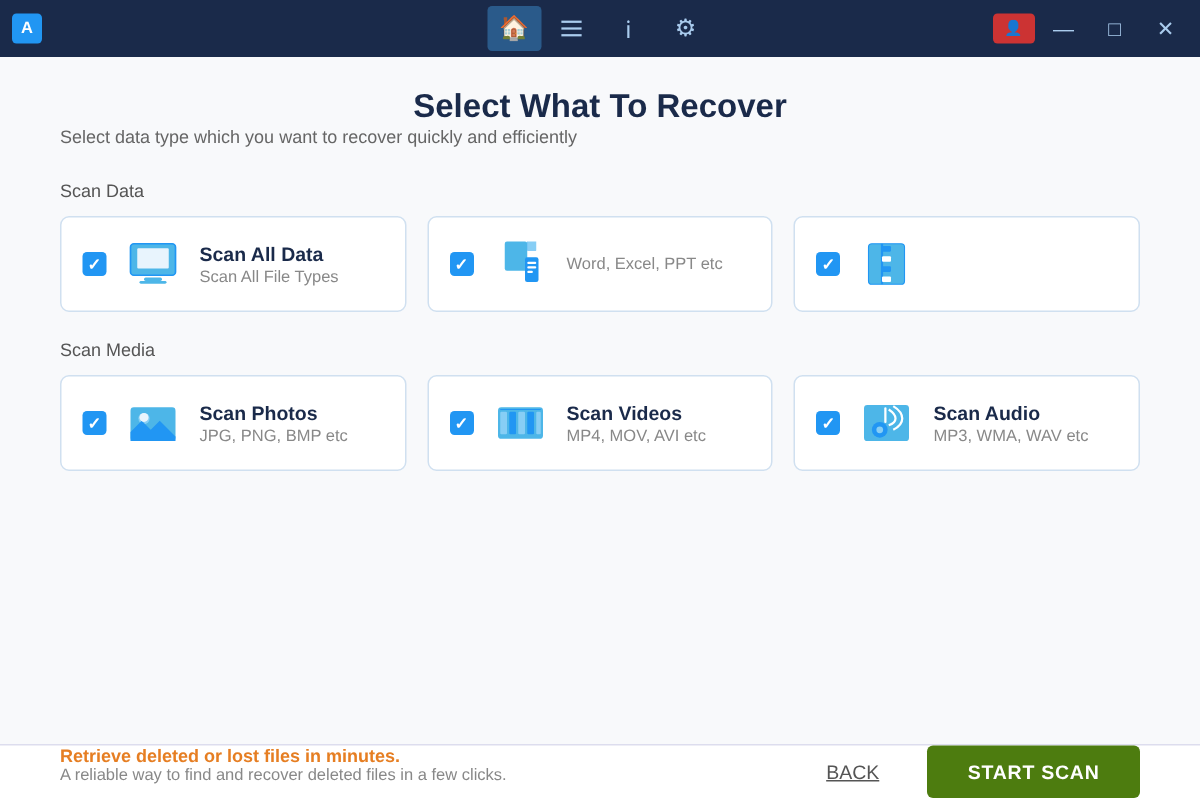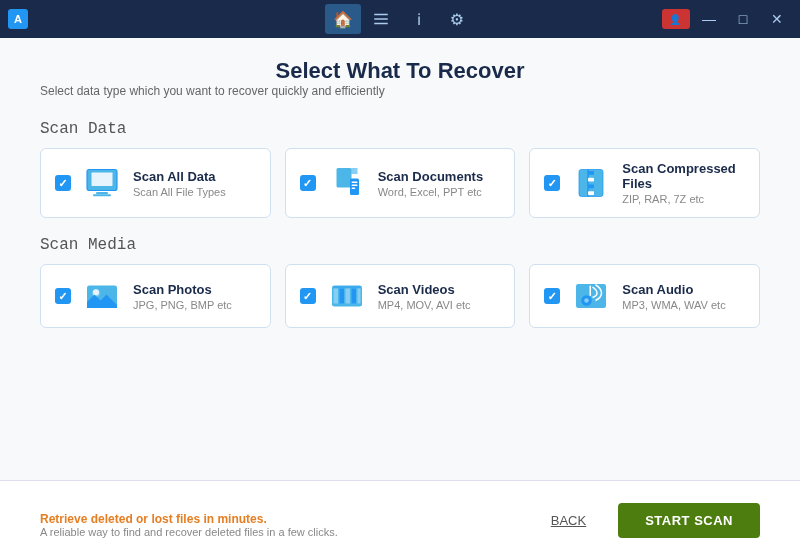--- a/index.html
+++ b/index.html
@@ -92,25 +92,24 @@
       margin-bottom: 0;
     }
     .page-subtitle {
       text-align: left;
       font-size: 12px;
       color: #666;
       margin-bottom: 22px;
     }
 
     .section-label {
-      font-size: 16px;
+      font-size: 12px;
       color: #555;
       margin-bottom: 10px;
       font-weight: 500;
-      font-family: Liberation Mono, monospace;
     }
 
     .cards-row {
       display: flex;
       gap: 14px;
       margin-bottom: 18px;
     }
 
     .card {
       flex: 1;
@@ -156,23 +155,23 @@
     }
     .card-desc {
       font-size: 11px;
       color: #888;
     }
 
     
     .footer {
       background: white;
       border-top: 1px solid #dde;
-      height: 58px;
-      display: flex;
-      align-items: flex-end;
+      height: 42px;
+      display: flex;
+      align-items: flex-start;
       padding: 0 40px;
       flex-shrink: 0;
     }
     .footer-text-area { flex: 1; }
     .footer-warning {
       font-size: 12px;
       color: #e67e22;
       font-weight: 600;
     }
     .footer-sub {
@@ -263,40 +262,35 @@
             <rect x="10" y="4" width="20" height="26" rx="2" fill="#4db6e8"></rect>
             <path d="M30 4 L38 12 L30 12 Z" fill="#2196F3"></path>
             <rect x="30" y="4" width="8" height="8" rx="0" fill="#87cef5"></rect>
             <rect x="28" y="18" width="12" height="22" rx="2" fill="#2196F3"></rect>
             <rect x="30" y="22" width="8" height="2" rx="1" fill="white"></rect>
             <rect x="30" y="26" width="8" height="2" rx="1" fill="white"></rect>
             <rect x="30" y="30" width="5" height="2" rx="1" fill="white"></rect>
           </svg>
         </div>
         <div class="card-text">
-          <div class="card-title">Scan Documents</div>
           <div class="card-desc">Word, Excel, PPT etc</div>
         </div>
       </div>
 
       <div class="card">
         <div class="card-checkbox"></div>
         <div class="card-icon">
           <svg viewBox="0 0 48 48" fill="none" xmlns="http://www.w3.org/2000/svg">
             <rect x="8" y="6" width="32" height="36" rx="3" fill="#4db6e8" stroke="#2196F3" stroke-width="1"></rect>
             <path d="M20 6 L20 42" stroke="#2196F3" stroke-width="2"></path>
             <rect x="20" y="8" width="8" height="5" rx="1" fill="#2196F3"></rect>
             <rect x="20" y="17" width="8" height="5" rx="1" fill="white"></rect>
             <rect x="20" y="26" width="8" height="5" rx="1" fill="#2196F3"></rect>
             <rect x="20" y="35" width="8" height="5" rx="1" fill="white"></rect>
           </svg>
-        </div>
-        <div class="card-text">
-          <div class="card-title">Scan Compressed Files</div>
-          <div class="card-desc">ZIP, RAR, 7Z etc</div>
         </div>
       </div>
 
     </div>
   </div>
 
   <div>
     <div class="section-label">Scan Media</div>
     <div class="cards-row">
 

